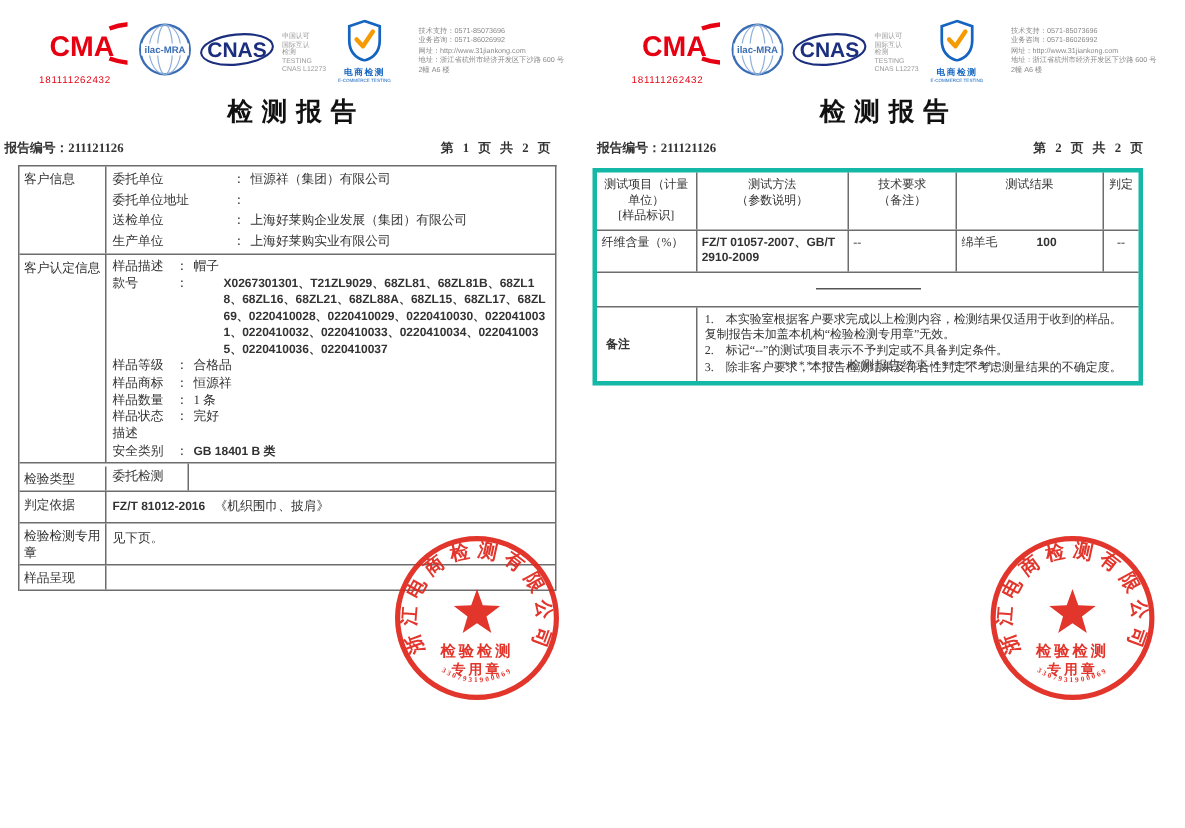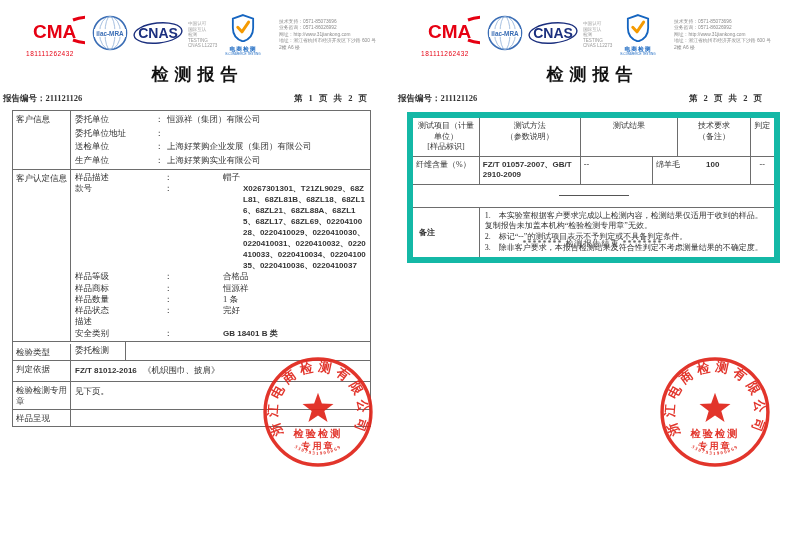--- a/index.html
+++ b/index.html
@@ -27,34 +27,34 @@
   .title { position:absolute; top:63px; left:0; right:0; text-align:center; font-size:17px; font-weight:bold; letter-spacing:6px; color:#111; }
   .rep-line { position:absolute; top:93px; left:3px; right:26px; display:flex; justify-content:space-between; font-size:8.5px; font-weight:bold; color:#333; }
   .rep-line .pagination { letter-spacing:2px; }
 
   
   .tbl1 { position:absolute; top:110px; left:12px; width:357px; border:1px solid #6d6d6d; border-bottom:none; font-size:8.5px; color:#333; }
   .t-row { display:flex; border-bottom:1px solid #6d6d6d; }
   .t-label { flex:0 0 52px; border-right:1px solid #6d6d6d; padding:3px 2px 2px 3px; word-break:break-all; line-height:11px; }
   .t-content { flex:1 1 auto; padding:2px 4px; min-width:0; }
   .kv { display:flex; line-height:13.5px; }
-  .kv2 { line-height:11.3px;gap:47px; }
+  .kv2 { line-height:11.3px; }
   .kv .k { flex:0 0 80px; }
   .kv2 .k { flex:0 0 42px; }
   .kv .colon { flex:0 0 12px; }
   .kv .v { flex:1 1 auto; min-width:0; }
   .code { font-family:"Liberation Sans", sans-serif; font-weight:bold; font-size:8px; }
   .style-nos { word-break:break-all; line-height:11px;margin-left:20px; }
   .sub-cell { border-right:1px solid #6d6d6d; padding:3px 6px 3px 4px; min-width:44px; }
   .flex-pad0 { display:flex; padding:0; }
   .row-type { height:18px; align-items:flex-end; }
   .basis-name { margin-left:4px; }
 
   
-  .tbl2 { position:absolute; top:112px; left:12px; width:361px; border:6px solid #14b8a6; font-size:8px; color:#333; }
+  .tbl2 { position:absolute; top:112px; left:0; width:361px; border:3px solid #14b8a6; font-size:8px; color:#333; }
   .t2-row { display:flex; }
   .t2-head { border-bottom:1px solid #6d6d6d; }
   .t2-cell { padding:3px 3px; min-width:0; box-sizing:border-box; }
   .c1 { flex:0 0 18.5%; } .c2 { flex:0 0 28%; } .c3 { flex:0 0 20%; } .c4 { flex:0 0 27%; } .c5 { flex:1 1 auto; }
   .vline { border-right:1px solid #6d6d6d; }
   .t2-head .t2-cell { text-align:center; line-height:10.5px; }
   .t2-data { border-bottom:1px solid #6d6d6d; }
   .t2-data .t2-cell { line-height:10.5px; }
   .res { display:flex;align-items:center; }
   .res .val { margin-left:26px; font-weight:bold; font-family:"Liberation Sans", sans-serif; }
@@ -301,26 +301,26 @@
   <div class="tbl2">
     <div class="t2-row t2-head">
       <div class="t2-cell c1 vline">
         <div>测试项目（计量单位）</div>
         <div>[样品标识]</div>
       </div>
       <div class="t2-cell c2 vline">
         <div>测试方法</div>
         <div>（参数说明）</div>
       </div>
-      <div class="t2-cell c4 vline">
-        <div>测试结果</div>
-      </div>
       <div class="t2-cell c3 vline">
         <div>技术要求</div>
         <div>（备注）</div>
+      </div>
+      <div class="t2-cell c4 vline">
+        <div>测试结果</div>
       </div>
       <div class="t2-cell c5">
         <div>判定</div>
       </div>
     </div>
 
     <div class="t2-row t2-data">
       <div class="t2-cell c1 vline">纤维含量（%）</div>
       <div class="t2-cell c2 vline code">FZ/T 01057-2007、GB/T 2910-2009</div>
       <div class="t2-cell c3 vline">--</div>

